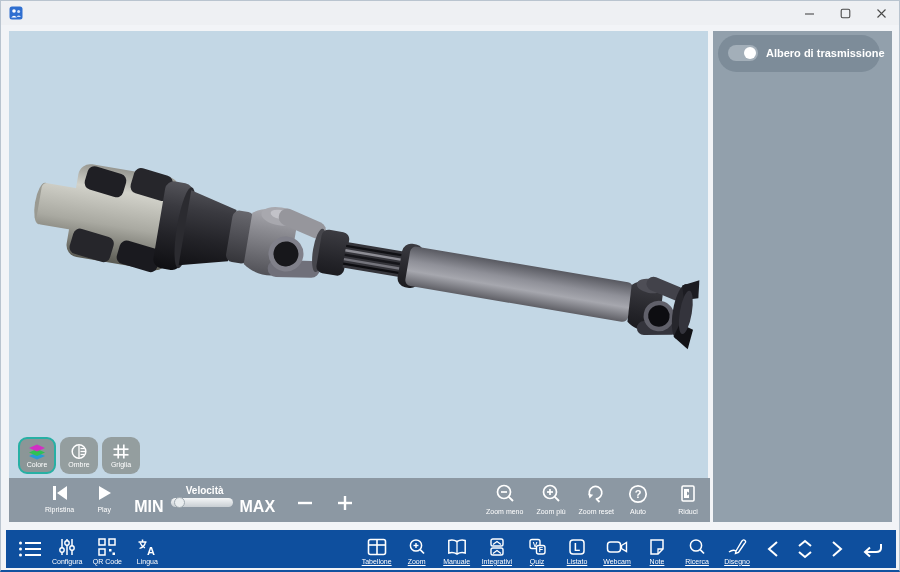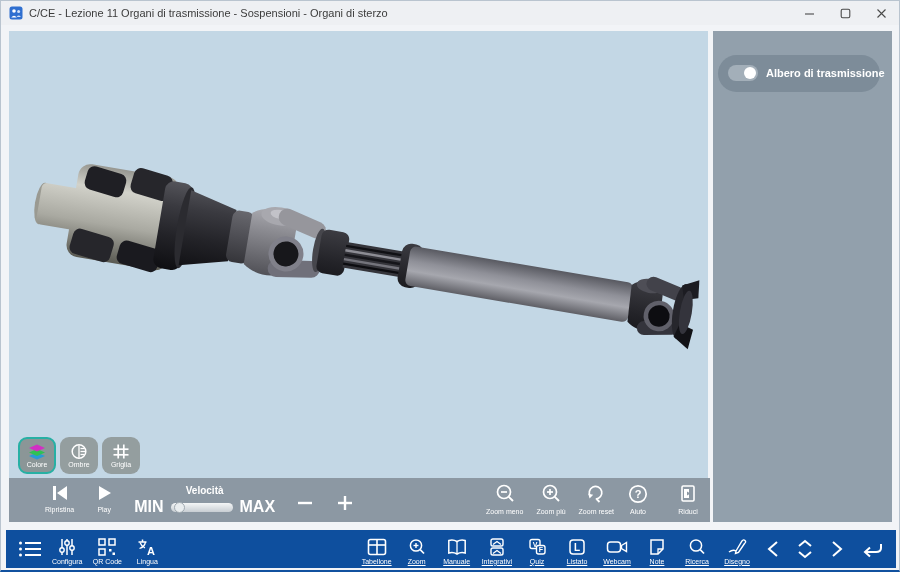--- a/index.html
+++ b/index.html
@@ -22,31 +22,31 @@
           align-items:center; justify-content:center; gap:1px; }
   .vbtn.selected { border:2px solid #27b0a4; background:#8b9697; }
   .vbtn .lbl { font-size:7px; color:#fff; line-height:7px; }
 
   
   .control-bar { position:absolute; left:8px; top:477px; width:701px; height:44px; background:#8c98a3; }
   .pb-left { position:absolute; left:36px; top:5px; display:flex; align-items:flex-start; gap:20px; }
   .pb-right { position:absolute; right:12px; top:5px; display:flex; align-items:flex-start; gap:13px; }
   .pb { display:flex; flex-direction:column; align-items:center; gap:3px; color:#fff; }
   .pb .lbl { font-size:7px; color:#fff; white-space:nowrap; line-height:7px; }
-  .speed { position:relative; display:flex; align-items:center; gap:7px; margin-top:15px; }
+  .speed { position:relative; display:flex; align-items:flex-start; gap:7px; margin-top:15px; }
   .speed-title { position:absolute; top:-13px; left:50%; transform:translateX(-50%); font-size:10px; font-weight:bold; color:#fff; }
   .mm { font-size:16px; font-weight:bold; color:#fff; }
   .track { position:relative; width:62px; height:9px; border-radius:5px; background:linear-gradient(#f4f6f7,#c8ced3); }
   .knob { position:absolute; top:-1px; width:11px; height:11px; border-radius:50%; background:#e9edef; border:1px solid #9fa9b0; }
   .stepper { margin-top:10px; }
   .reduce-gap { margin-left:16px; }
 
   
   .side-column { position:absolute; left:712px; top:30px; width:179px; height:491px; background:#92a0ac; }
-  .layers-panel { position:absolute; left:5px; top:24px; width:162px; background:#7d8c99; border-radius:19px; padding:8px 8px 9px 10px; }
+  .layers-panel { position:absolute; left:5px; top:4px; width:162px; background:#7d8c99; border-radius:19px; padding:8px 8px 9px 10px; }
   .layer-row { display:flex; align-items:center; gap:8px; height:20px; }
   .layer-row.child { padding-left:8px; }
   .layer-label { font-size:11px; font-weight:bold; color:#fff; white-space:nowrap; flex:1; }
   .toggle { position:relative; width:30px; height:16px; border-radius:8px; background:#a3afb9; flex:0 0 auto; }
   .toggle.small { width:27px; height:15px; }
   .toggle .tknob { position:absolute; right:2px; top:2px; width:12px; height:12px; border-radius:50%; background:#fff; }
   .toggle.small .tknob { width:11px; height:11px; }
 
   
   .toolbar { position:absolute; left:5px; top:529px; width:890px; height:38px; background:#0e4f9e;
@@ -66,21 +66,20 @@
 <div id="window">
 
   <div class="titlebar">
     <svg class="app-icon" viewBox="0 0 14 14">
       <rect x="0.5" y="0.5" width="13" height="13" rx="2.5" fill="#2f6fd0"></rect>
       <circle cx="5" cy="5" r="1.8" fill="#fff"></circle>
       <circle cx="9.6" cy="5.4" r="1.5" fill="#cfe0f8"></circle>
       <path d="M2.2,11.5 Q5,7.8 7.8,11.5 Z" fill="#fff"></path>
       <path d="M7.6,11 Q9.6,8.2 11.9,11 Z" fill="#cfe0f8"></path>
     </svg>
-    <span class="title-text">C/CE - Lezione 11 Organi di trasmissione - Sospensioni - Organi di sterzo</span>
     <div class="win-controls">
       <div class="win-btn">
         <svg width="11" height="11" viewBox="0 0 11 11">
             <line x1="1" y1="6" x2="10" y2="6" stroke="#4a4a4a" stroke-width="1.1"></line>
           </svg>
       </div>
       <div class="win-btn">
         <svg width="11" height="11" viewBox="0 0 11 11">
             <rect x="1.2" y="1.2" width="8.6" height="8.6" rx="1.5" fill="none" stroke="#4a4a4a" stroke-width="1.1"></rect>
           </svg>

